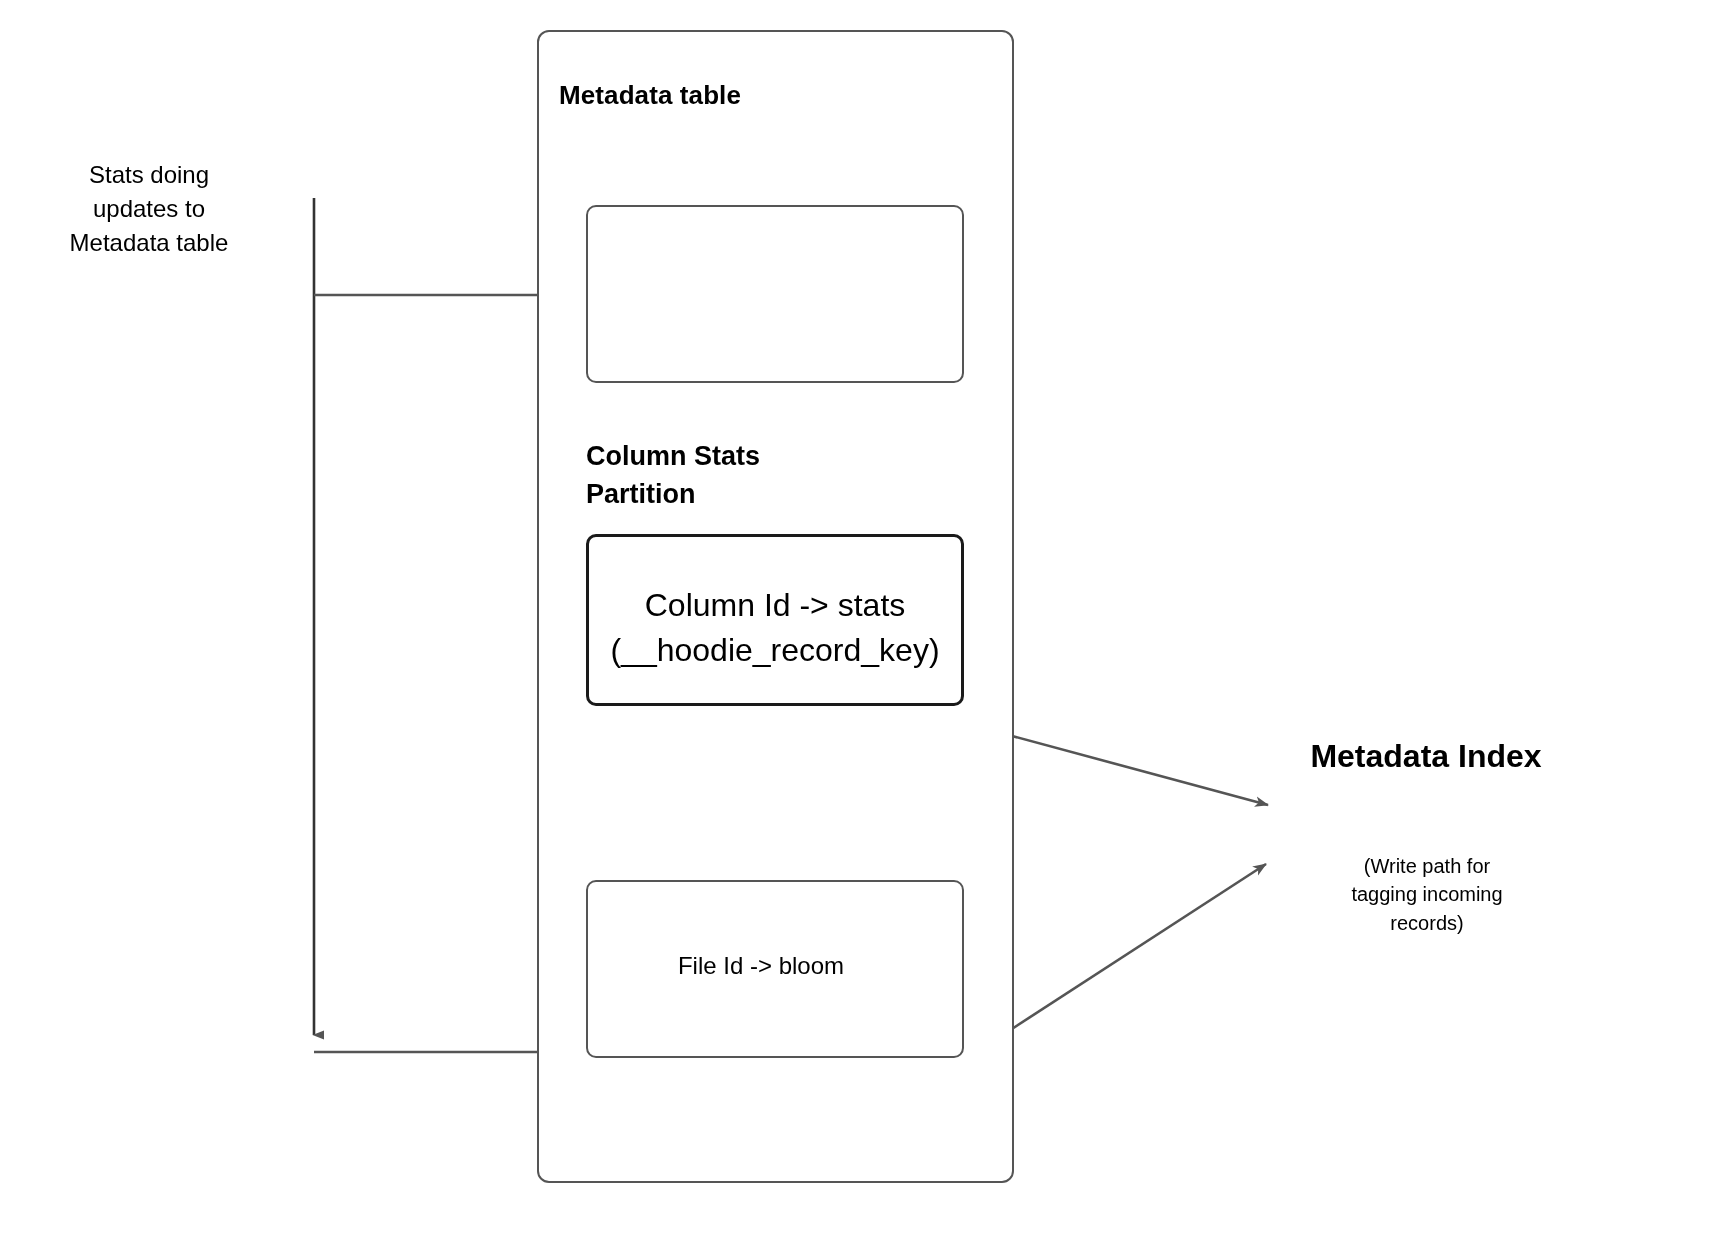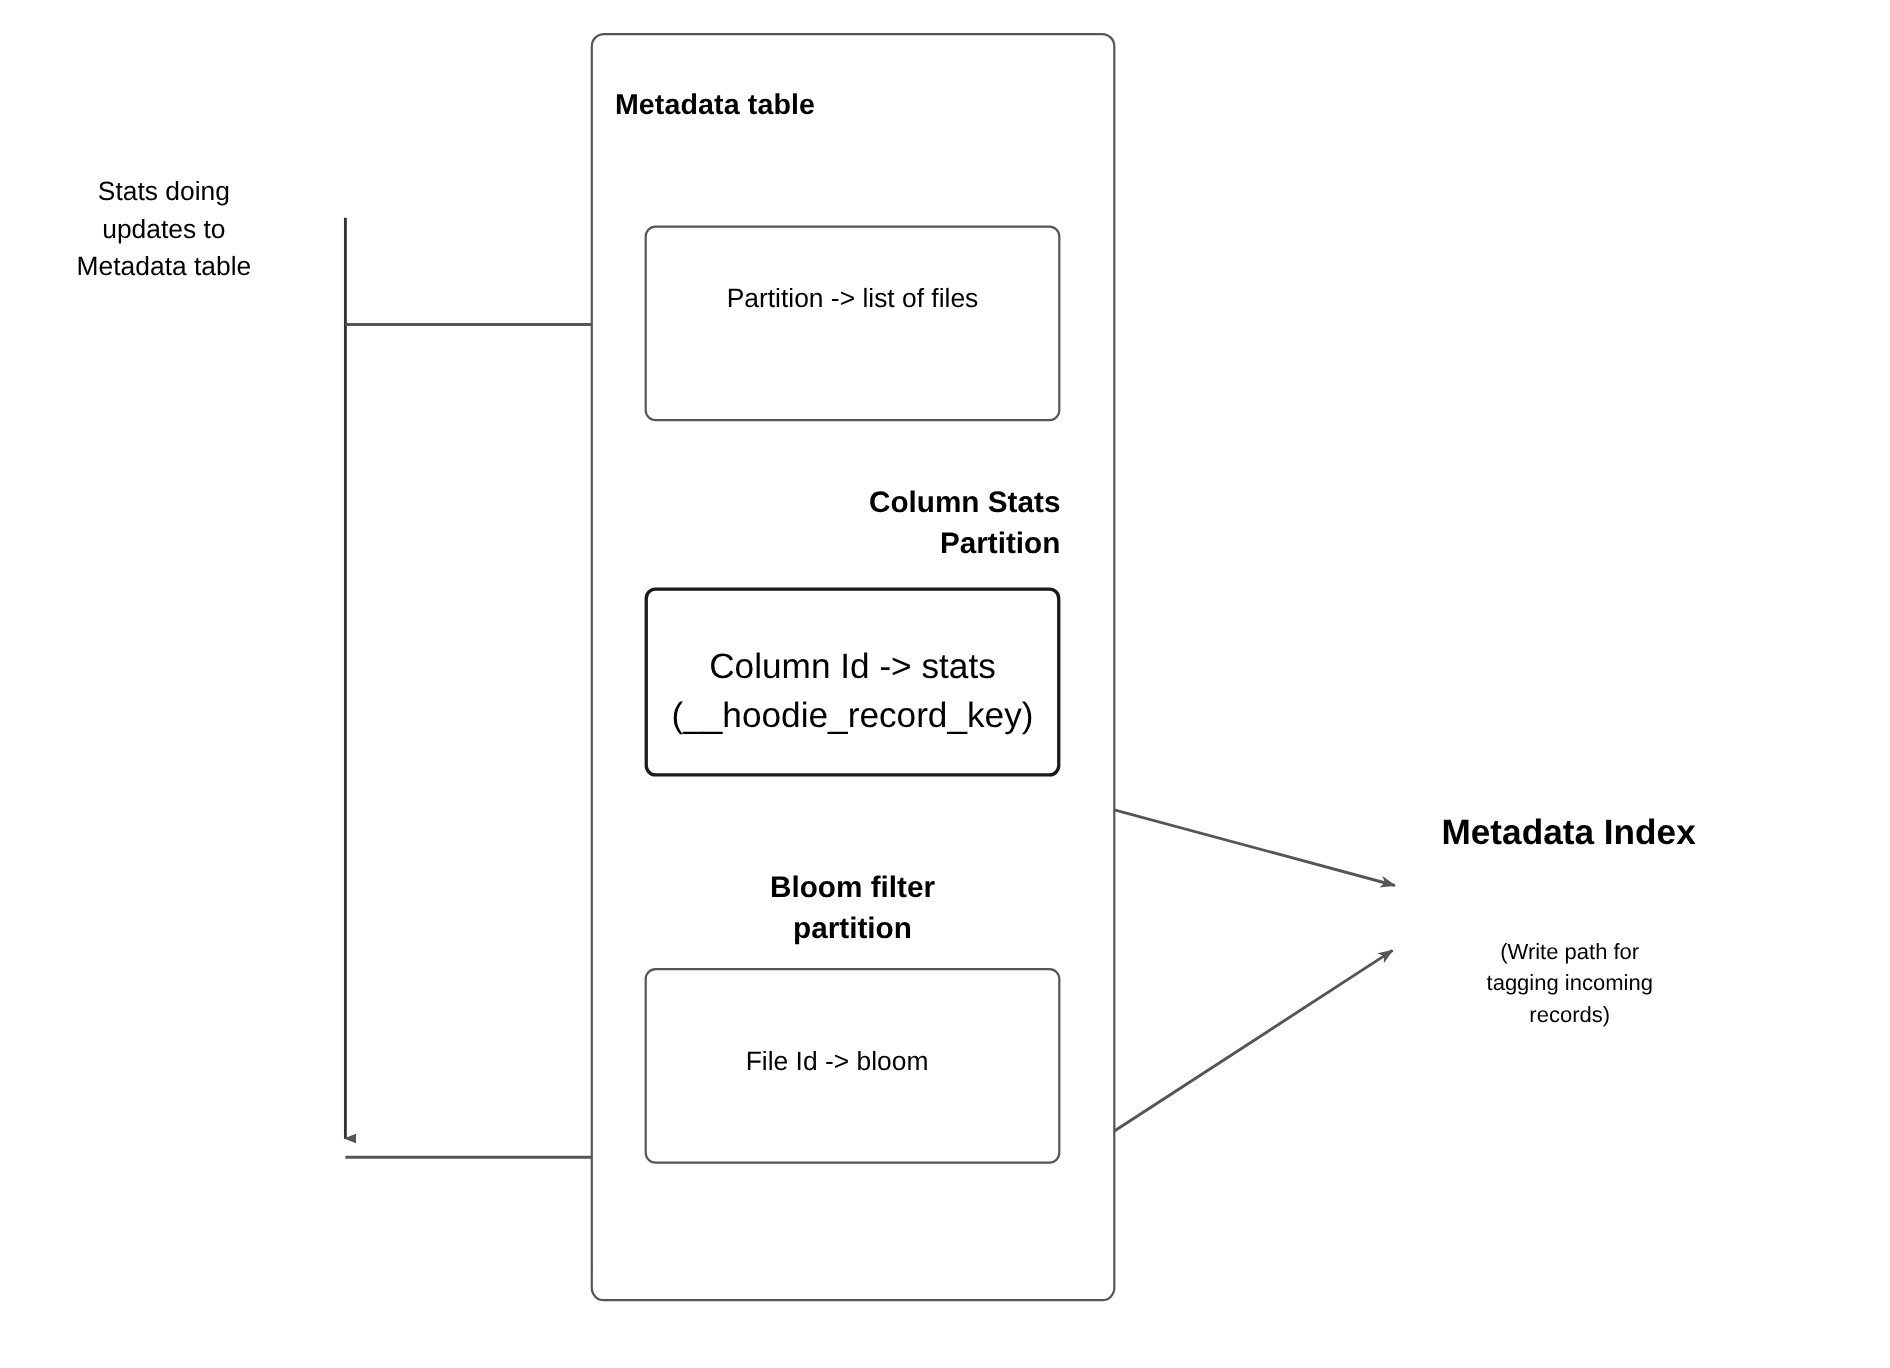--- a/index.html
+++ b/index.html
@@ -80,21 +80,21 @@
     width: 378px;
     font-size: 24px;
     text-align: center;
   }
   .t-colstats-partition {
     left: 586px;
     top: 437px;
     width: 378px;
     font-size: 27px;
     font-weight: bold;
-    text-align: right;
+    text-align: left;
     line-height: 1.42;
   }
   .t-colstats-body {
     left: 586px;
     top: 583px;
     width: 378px;
     font-size: 32px;
     text-align: center;
     line-height: 1.42;
   }
@@ -177,30 +177,27 @@
 
   <div class="lbl t-writes">Stats doing
 updates to
 Metadata table</div>
 
   <div class="box outer-box"></div>
 
   <div class="lbl t-metadata-table">Metadata table</div>
 
   <div class="box inner-box files-box"></div>
-  <div class="lbl t-files-body">Partition -&gt; list of files</div>
 
   <div class="lbl t-colstats-partition">Column Stats
 Partition</div>
   <div class="box inner-box strong colstat-box"></div>
   <div class="lbl t-colstats-body">Column Id  -&gt; stats
 (__hoodie_record_key)</div>
 
-  <div class="lbl t-bloom-partition">Bloom filter
-partition</div>
   <div class="box inner-box bloom-box"></div>
   <div class="lbl t-bloom-body">File Id -&gt; bloom</div>
 
   <div class="lbl t-metadata-index">Metadata Index</div>
   <div class="lbl t-metadata-index-sub">(Write path for
 tagging incoming
 records)</div>
 
 </div>
 

